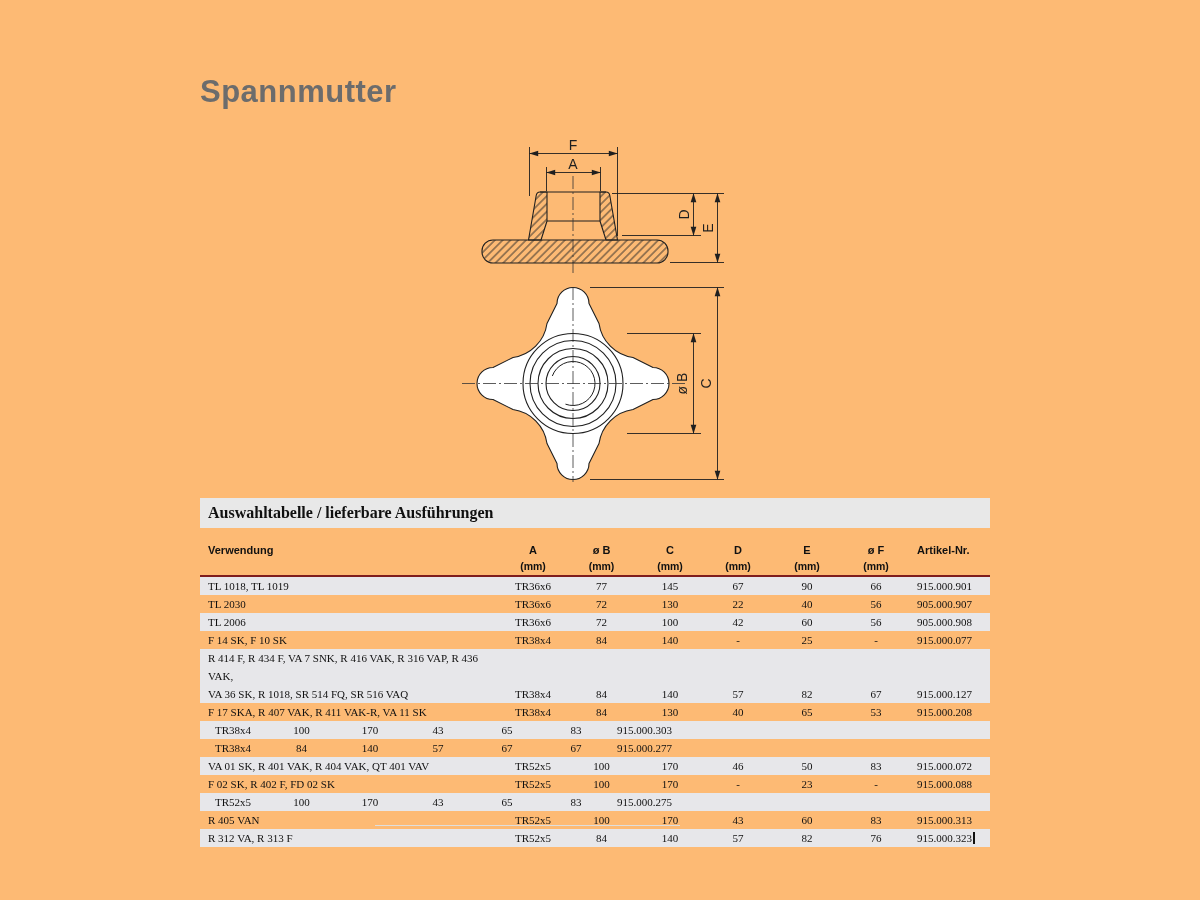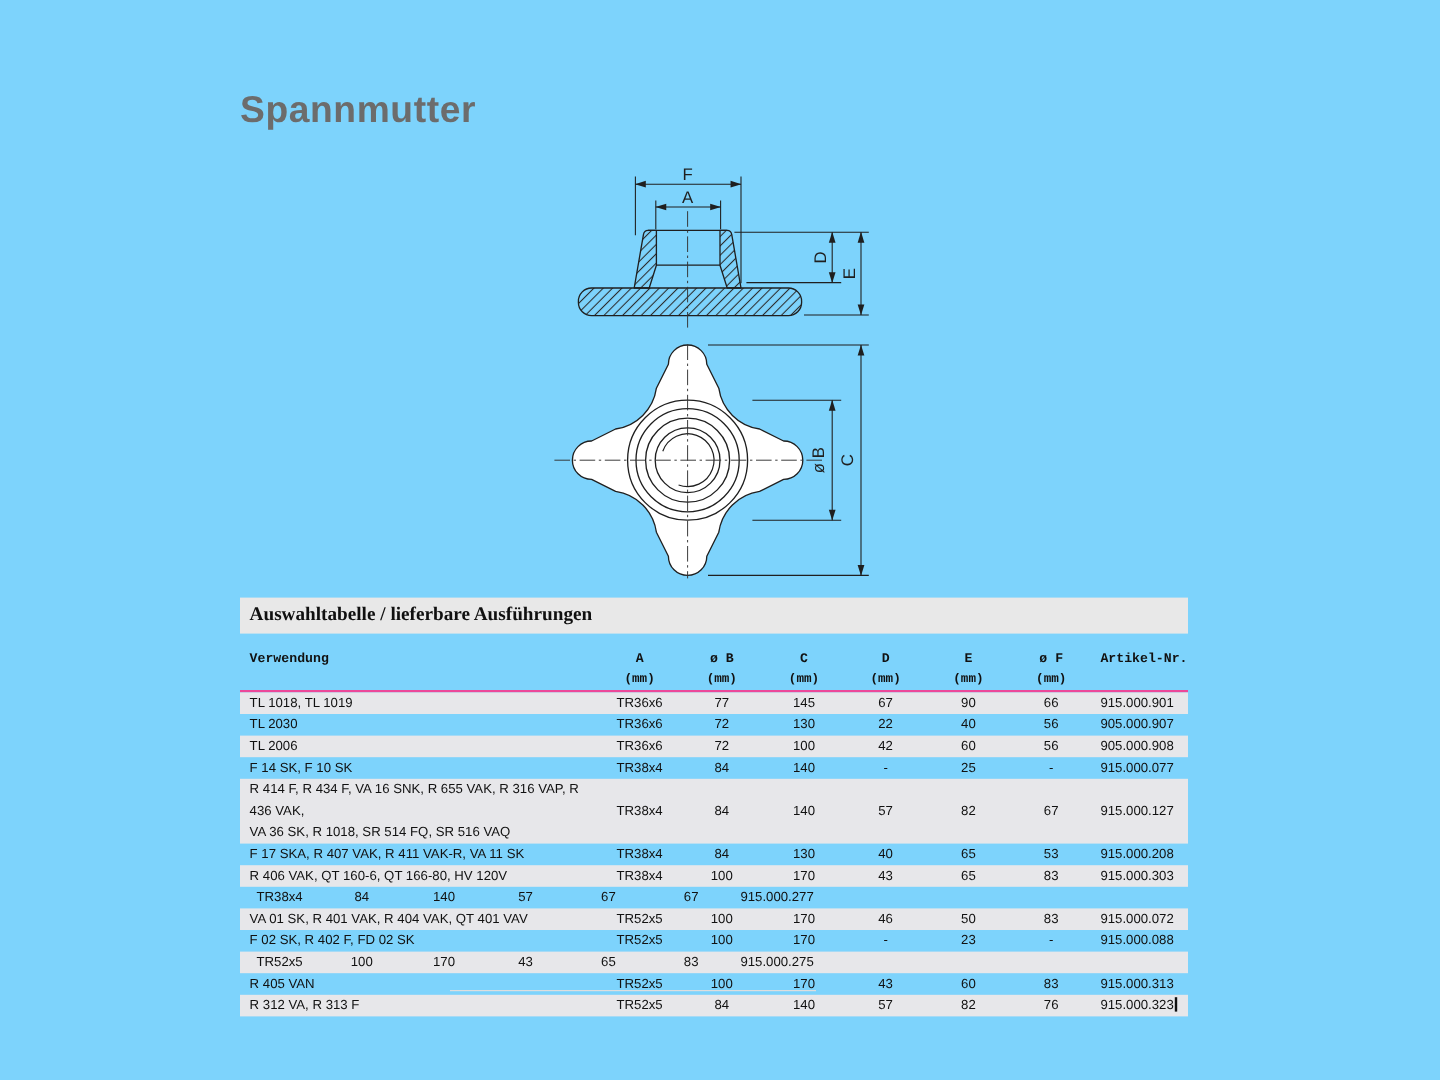--- a/index.html
+++ b/index.html
@@ -1,30 +1,30 @@
 <!DOCTYPE html>
 <html><head>
 <meta charset="utf-8">
 <style>
   html,body{margin:0;padding:0;background:#fff;}
-  .page{position:relative;width:1200px;height:900px;background:#7dd3fc;overflow:hidden;
+  .page{position:relative;width:1200px;height:900px;background:#fdba74;overflow:hidden;
         font-family:"Liberation Sans","DejaVu Sans",sans-serif;}
   .title{position:absolute;left:200px;top:74px;margin:0;font-size:31px;font-weight:700;
          color:#6c6c6c;letter-spacing:0.5px;}
   .drawing{position:absolute;left:430px;top:135px;}
 
   
   .table-wrap{position:absolute;left:200px;top:498px;width:790px;font-size:11px;color:#111;}
   .section-bar{height:30px;line-height:30px;background:#e8e8e8;padding-left:8px;
                font-size:16px;font-weight:700;color:#101010;box-sizing:border-box;font-family:Liberation Serif, serif;}
-  .col-headers{display:flex;padding-top:14px;border-bottom:2px solid #ec4899;font-family:Liberation Mono, monospace;}
+  .col-headers{display:flex;padding-top:14px;border-bottom:2px solid #7f1d1d;}
   .hcell{box-sizing:border-box;text-align:center;font-weight:700;}
   .hlabel{line-height:16px;font-size:11px;}
   .hunit{line-height:17px;font-size:10.5px;min-height:17px;}
-  .trow{display:flex;align-items:center;min-height:18px;}
+  .trow{display:flex;align-items:flex-end;min-height:18px;font-family:Liberation Serif, serif;}
   .trow.striped{background:#e7e7ea;}
   .tcell{box-sizing:border-box;line-height:18px;text-align:center;}
   .c0{width:300px;text-align:left;padding-left:8px;white-space:pre-line;}
   .c1{width:66px}.c2{width:71px}.c3{width:66px}.c4{width:70px}.c5{width:68px}.c6{width:70px}
   .c7{width:79px;text-align:left;padding-left:6px;}
   .hcell.c0{text-align:left;}
   .cursor{display:inline-block;width:1.5px;height:12px;background:#111;margin-left:1px;
           vertical-align:-2px;}
   .faint-line{position:absolute;left:375px;top:825px;width:305px;height:1px;background:#dedede;}
 </style>
@@ -189,42 +189,41 @@
           <div class="tcell c0">F 14 SK, F 10 SK</div>
           <div class="tcell c1">TR38x4</div>
           <div class="tcell c2">84</div>
           <div class="tcell c3">140</div>
           <div class="tcell c4">-</div>
           <div class="tcell c5">25</div>
           <div class="tcell c6">-</div>
           <div class="tcell c7">915.000.077</div>
         </div>
         <div class="trow striped">
-          <div class="tcell c0">R 414 F, R 434 F, VA 16 SNK, R 655 VAK, R 316 VAP, R 436 VAK,
+          <div class="tcell c0">R 414 F, R 434 F, VA 7 SNK, R 416 VAK, R 316 VAP, R 436 VAK,
 VA 36 SK, R 1018, SR 514 FQ, SR 516 VAQ</div>
           <div class="tcell c1">TR38x4</div>
           <div class="tcell c2">84</div>
           <div class="tcell c3">140</div>
           <div class="tcell c4">57</div>
           <div class="tcell c5">82</div>
           <div class="tcell c6">67</div>
           <div class="tcell c7">915.000.127</div>
         </div>
         <div class="trow">
           <div class="tcell c0">F 17 SKA, R 407 VAK, R 411 VAK-R, VA 11 SK</div>
           <div class="tcell c1">TR38x4</div>
           <div class="tcell c2">84</div>
           <div class="tcell c3">130</div>
           <div class="tcell c4">40</div>
           <div class="tcell c5">65</div>
           <div class="tcell c6">53</div>
           <div class="tcell c7">915.000.208</div>
         </div>
         <div class="trow striped">
-          <div class="tcell c0">R 406 VAK, QT 160-6, QT 166-80, HV 120V</div>
           <div class="tcell c1">TR38x4</div>
           <div class="tcell c2">100</div>
           <div class="tcell c3">170</div>
           <div class="tcell c4">43</div>
           <div class="tcell c5">65</div>
           <div class="tcell c6">83</div>
           <div class="tcell c7">915.000.303</div>
         </div>
         <div class="trow">
           <div class="tcell c1">TR38x4</div>

